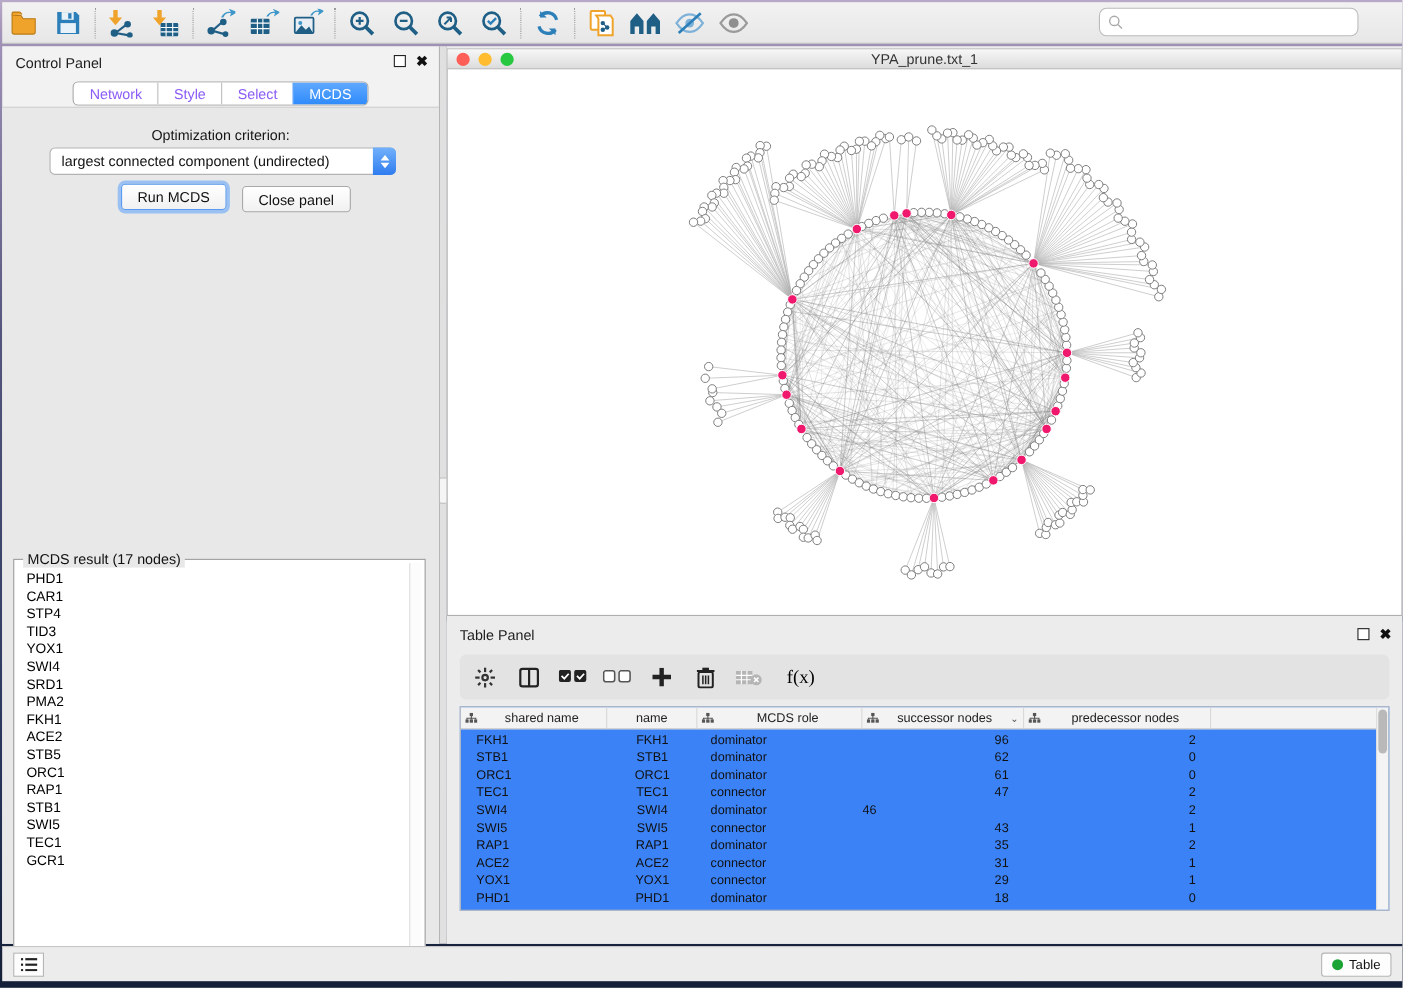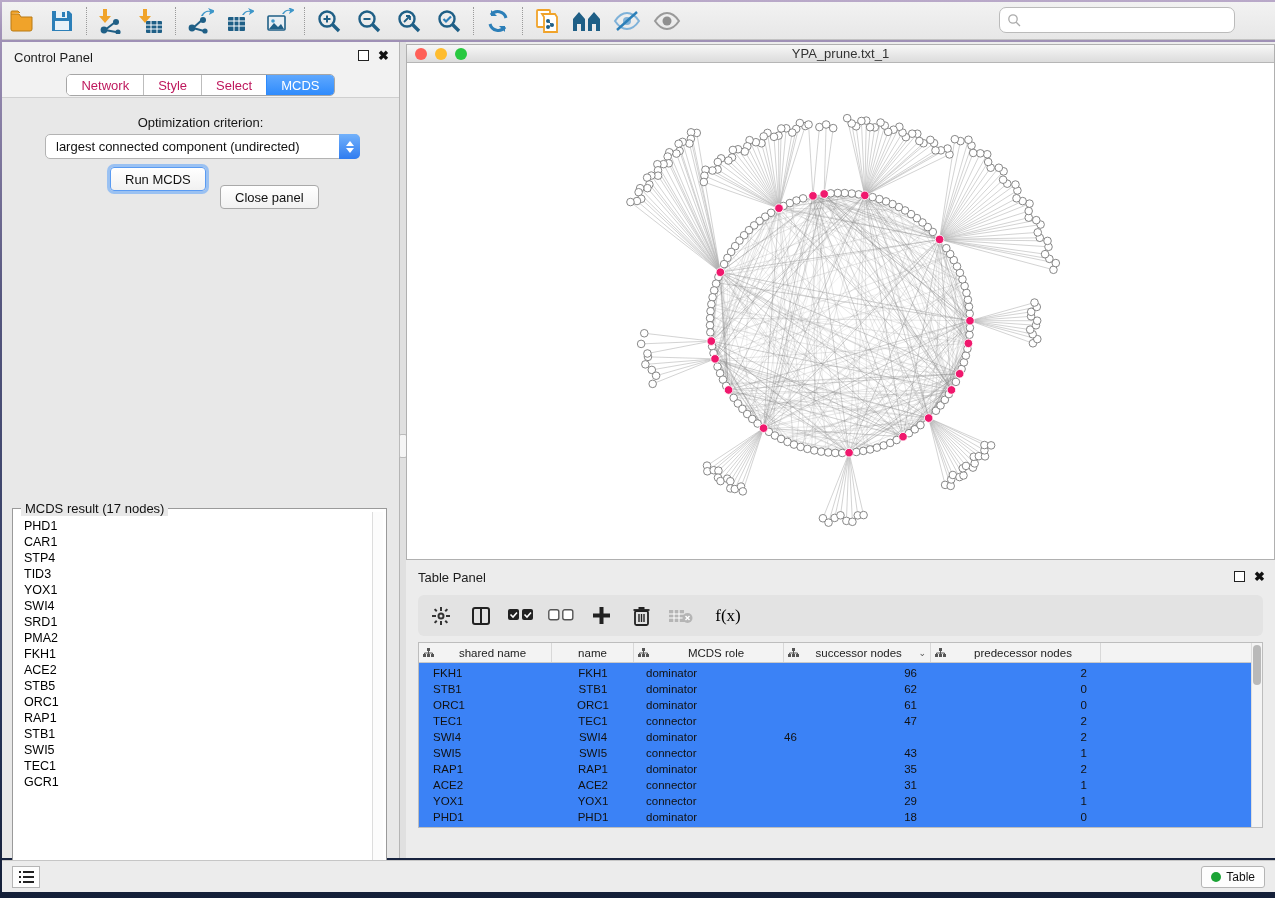--- a/index.html
+++ b/index.html
@@ -23,37 +23,37 @@
   #toolbar-search input { border:none; outline:none; flex:1; font:12px "Liberation Sans",sans-serif; background:transparent; padding-left:4px;}
 
   
   #control-panel { left:2px; top:42px; width:398px; height:816px; background:#f2f2f2; border-right:1px solid #b5b5b5; }
   #cp-header { position:absolute; left:0; top:0; width:100%; height:30px; display:flex; align-items:center; }
   #cp-title { font-size:13px; padding-left:12px; color:#1c1c1c; }
   .panel-btns { position:absolute; right:10px; top:8px; display:flex; gap:9px; align-items:center; }
   .float-btn { width:11px; height:11px; border:1.5px solid #222; background:#fff; }
   .close-btn { font-size:13px; font-weight:bold; color:#111; line-height:11px; }
   .seg-tabs { display:flex; border:1px solid #a6a6a6; border-radius:5px; overflow:hidden; background:#fff; height:22px; }
-  .seg-tab { padding:0 14px; display:flex; align-items:center; font-size:13px; color:#be185d; background:#fff; border-left:1px solid #bdbdbd; cursor:default;}
+  .seg-tab { padding:0 14px; display:flex; align-items:center; font-size:13px; color:#8b5cf6; background:#fff; border-left:1px solid #bdbdbd; cursor:default;}
   .seg-tab:first-child { border-left:none; }
   .seg-tab.active { background:linear-gradient(180deg,#5fa8fe,#2f8bfc); color:#fff; border-left-color:#2f8bfc; }
   #cp-tabs { position:absolute; top:32px; left:0; width:100%; display:flex; justify-content:center; }
   #cp-body { position:absolute; top:55px; left:0; width:100%; height:761px; background:#e8e8e8; border-top:1px solid #cfcfcf; }
   #opt-label { position:absolute; top:17px; width:100%; text-align:center; font-size:13px; color:#151515;}
   #criterion-select { position:absolute; top:36px; left:43px; width:315px; height:25px; background:#fff;
      border:1px solid #b3b3b3; border-radius:5px; display:flex; align-items:center; font-size:13px; }
   #criterion-select .val { flex:1; padding-left:10px; white-space:nowrap; }
   #criterion-select .stepper { width:21px; height:25px; margin-right:-1px; border-radius:0 5px 5px 0;
      background:linear-gradient(180deg,#72b1fb,#2f7cf0); display:flex; flex-direction:column; align-items:center; justify-content:center; gap:2px;}
   .car-up { width:0;height:0;border-left:4px solid transparent;border-right:4px solid transparent;border-bottom:5px solid #fff; }
   .car-dn { width:0;height:0;border-left:4px solid transparent;border-right:4px solid transparent;border-top:5px solid #fff; }
   .push-btn { height:24px; background:linear-gradient(180deg,#ffffff,#f1f1f1); border:1px solid #a9a9a9; border-radius:4px;
      font-size:13px; padding:0 14px; color:#111;margin-left:16px; }
   #run-btn { position:absolute; top:69px; left:92px; box-shadow:0 0 0 3px rgba(90,160,250,.55); border-color:#5a9bf2;}
-  #closepanel-btn { position:absolute; top:87px; left:202px; }
+  #closepanel-btn { position:absolute; top:71px; left:202px; }
   #mcds-box { position:absolute; left:10px; top:410px; width:375px; height:373px; border:1px solid #9a9a9a; background:#fff; }
   #mcds-box legend-title { position:absolute; top:-8px; left:8px; background:#e8e8e8; padding:0 4px; font-size:13px; display:block; }
   #mcds-list { position:absolute; inset:3px 14px 3px 3px; overflow:hidden; font-size:12.5px; line-height:16px; padding:6px 0 0 8px; color:#000;}
   #mcds-scroll { position:absolute; top:3px; right:3px; width:11px; height:367px; background:#fcfcfc; border-left:1px solid #ddd; }
 
   
   #v-splitter { left:400px; top:42px; width:6px; height:816px; background:#e0e0e0; }
   #v-handle { left:399px; top:434px; width:8px; height:24px; background:#f5f5f5; border:1px solid #bbb; border-radius:2px;}
 
   

